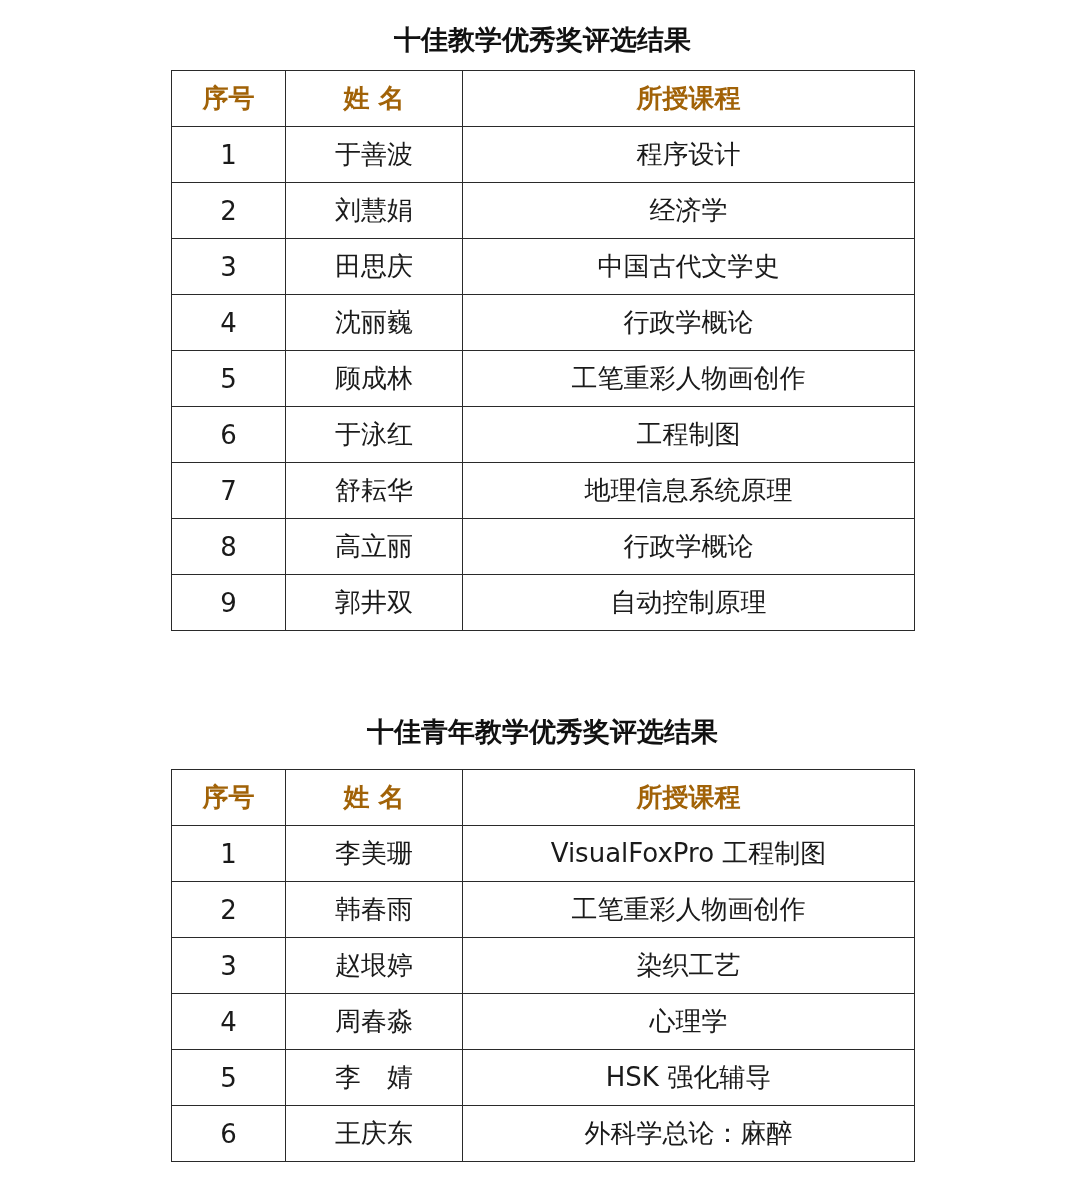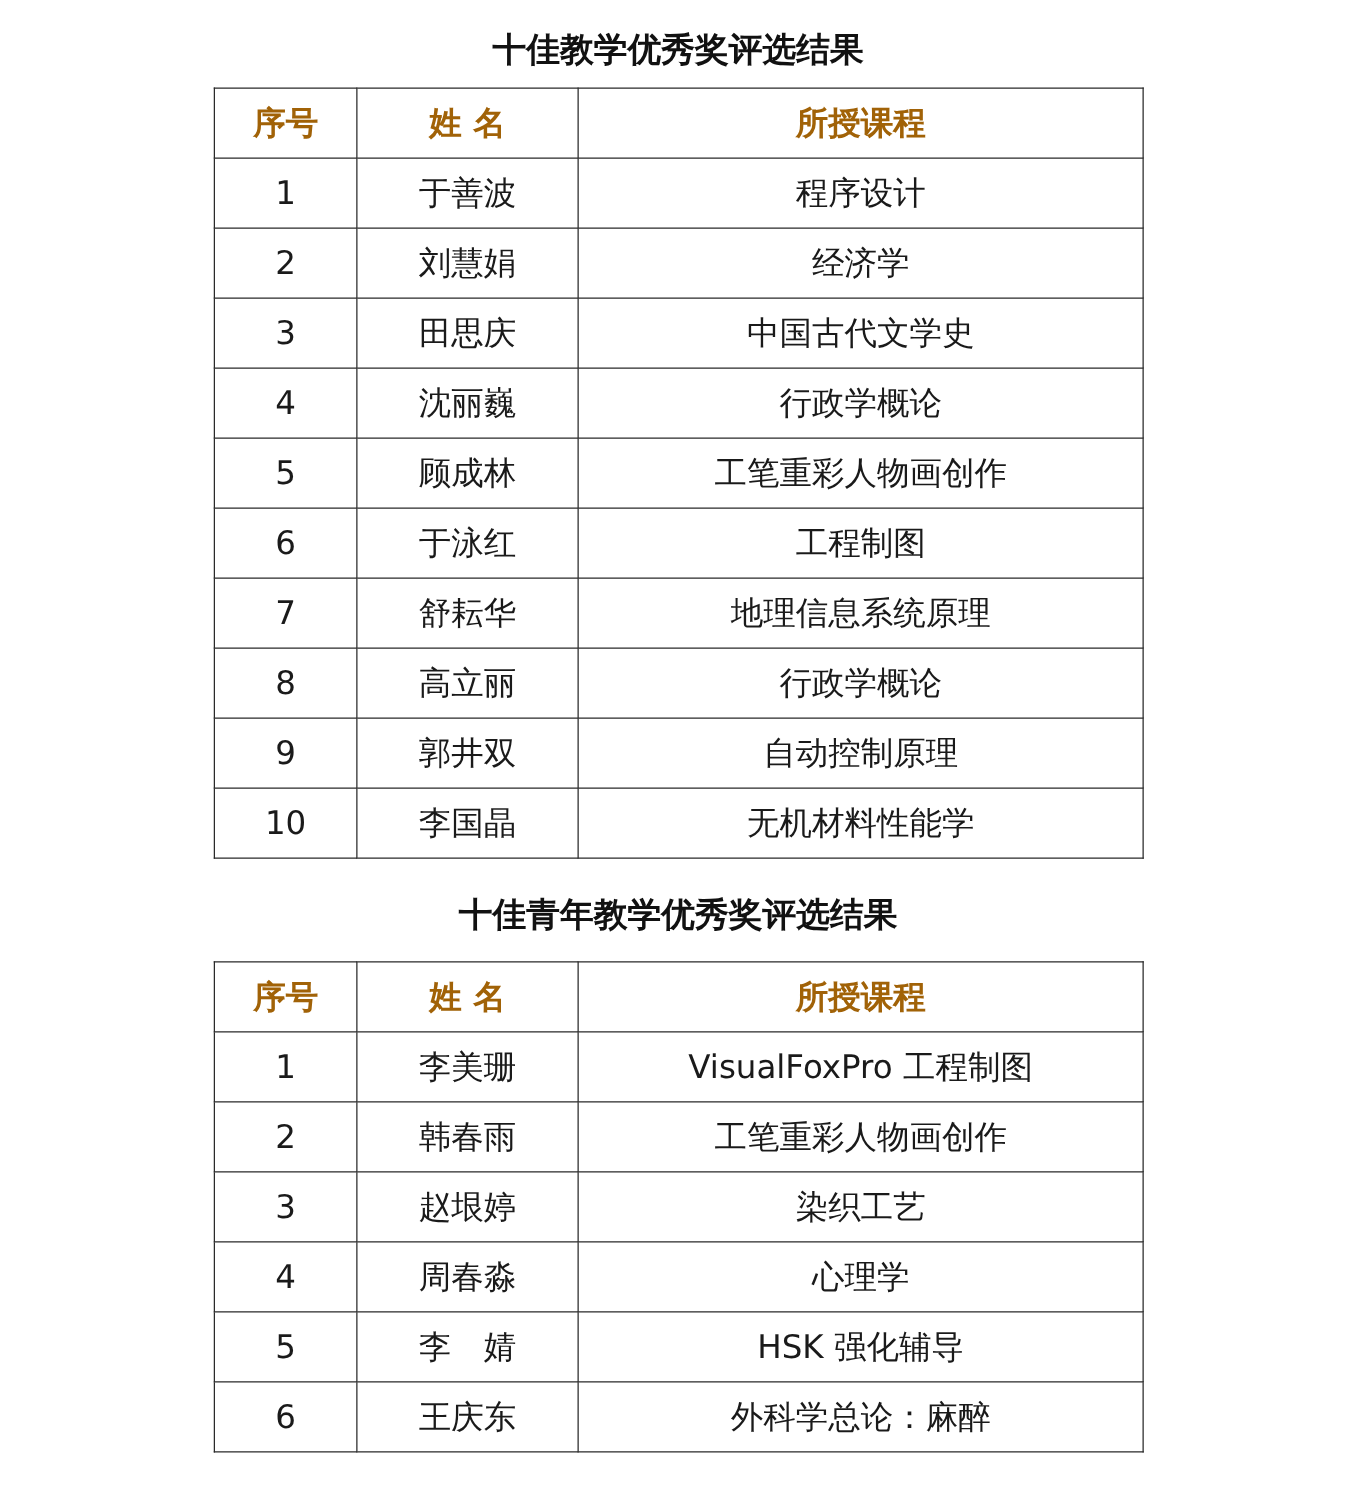--- a/index.html
+++ b/index.html
@@ -117,25 +117,20 @@
     <tr>
       <td>8</td>
       <td class="name-cell">高立丽</td>
       <td>行政学概论</td>
     </tr>
     <tr>
       <td>9</td>
       <td class="name-cell">郭井双</td>
       <td>自动控制原理</td>
     </tr>
-    <tr>
-      <td>10</td>
-      <td class="name-cell">李国晶</td>
-      <td>无机材料性能学</td>
-    </tr>
   </tbody>
 </table>
 
 <div id="title2" class="section-title">十佳青年教学优秀奖评选结果</div>
 
 <table id="table2" class="result-table">
   <colgroup>
     <col class="c-no">
       <col class="c-name">
       <col class="c-course">

